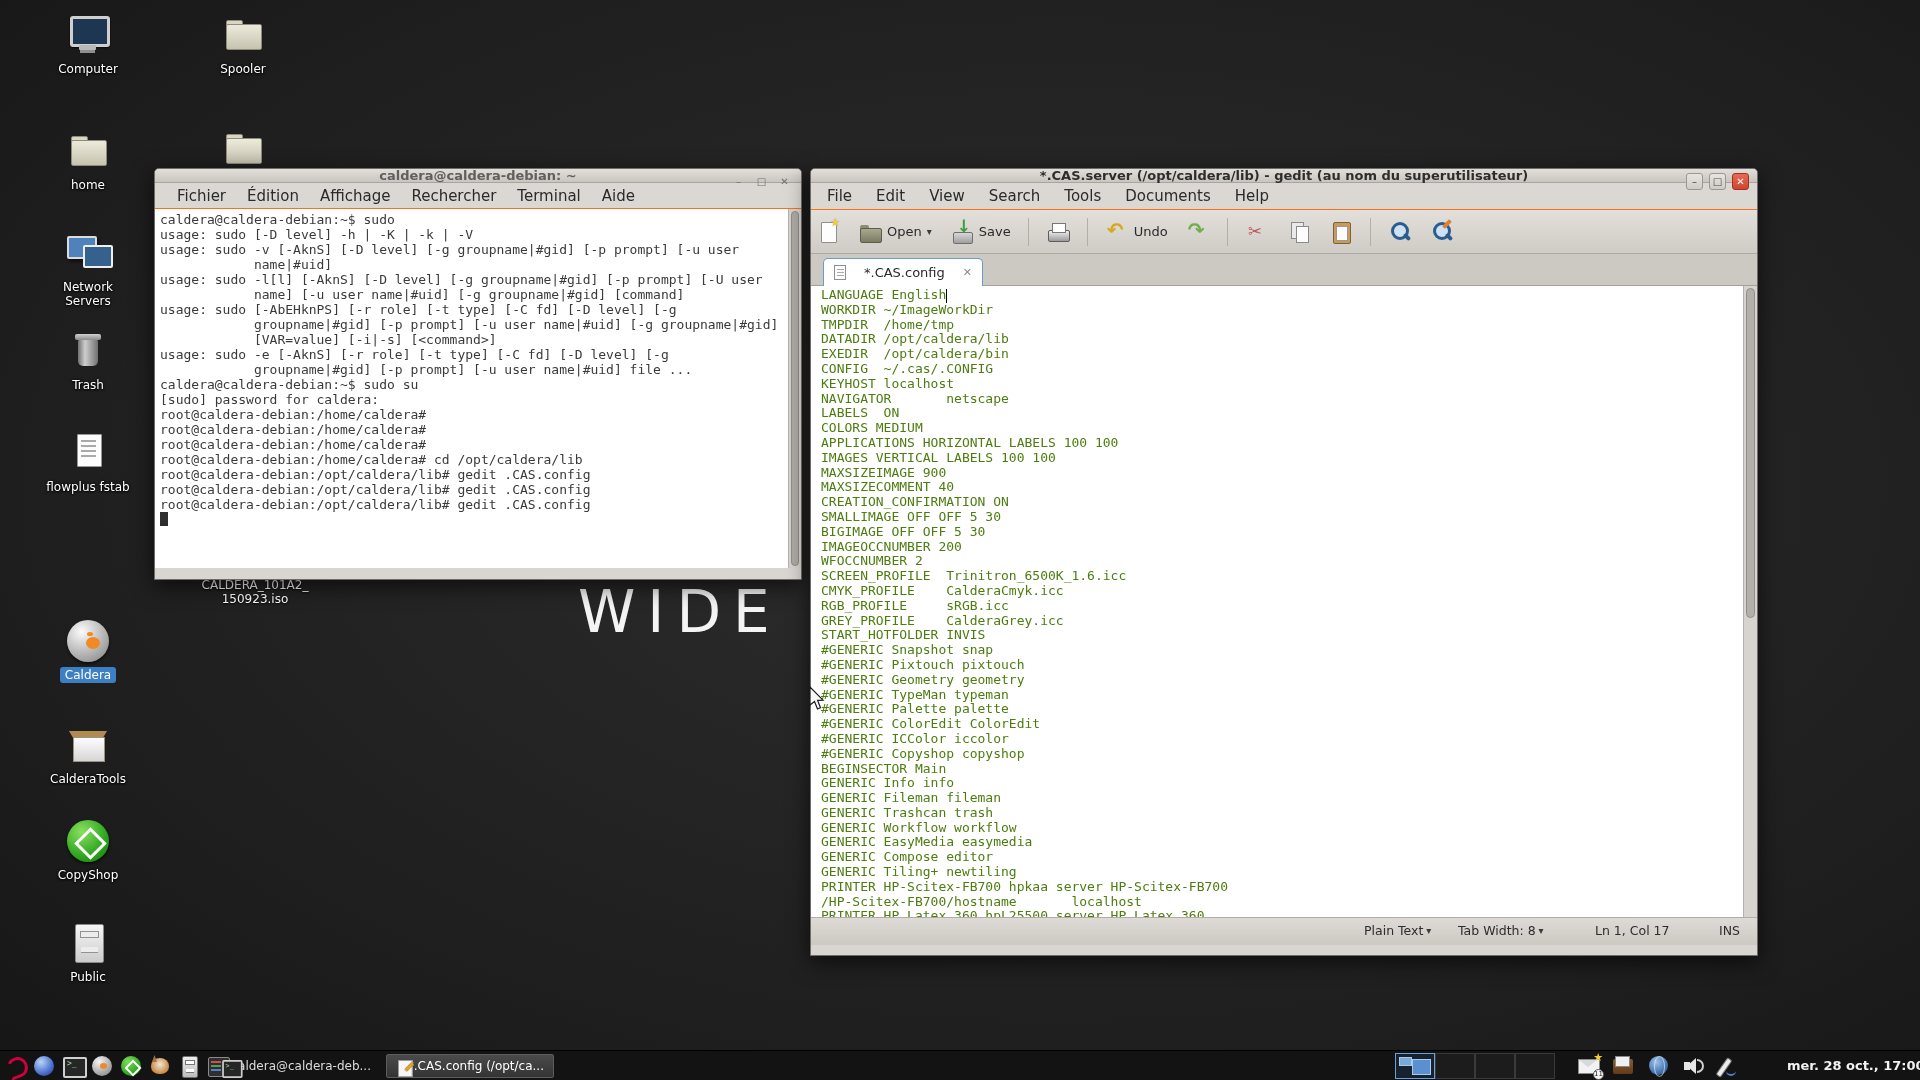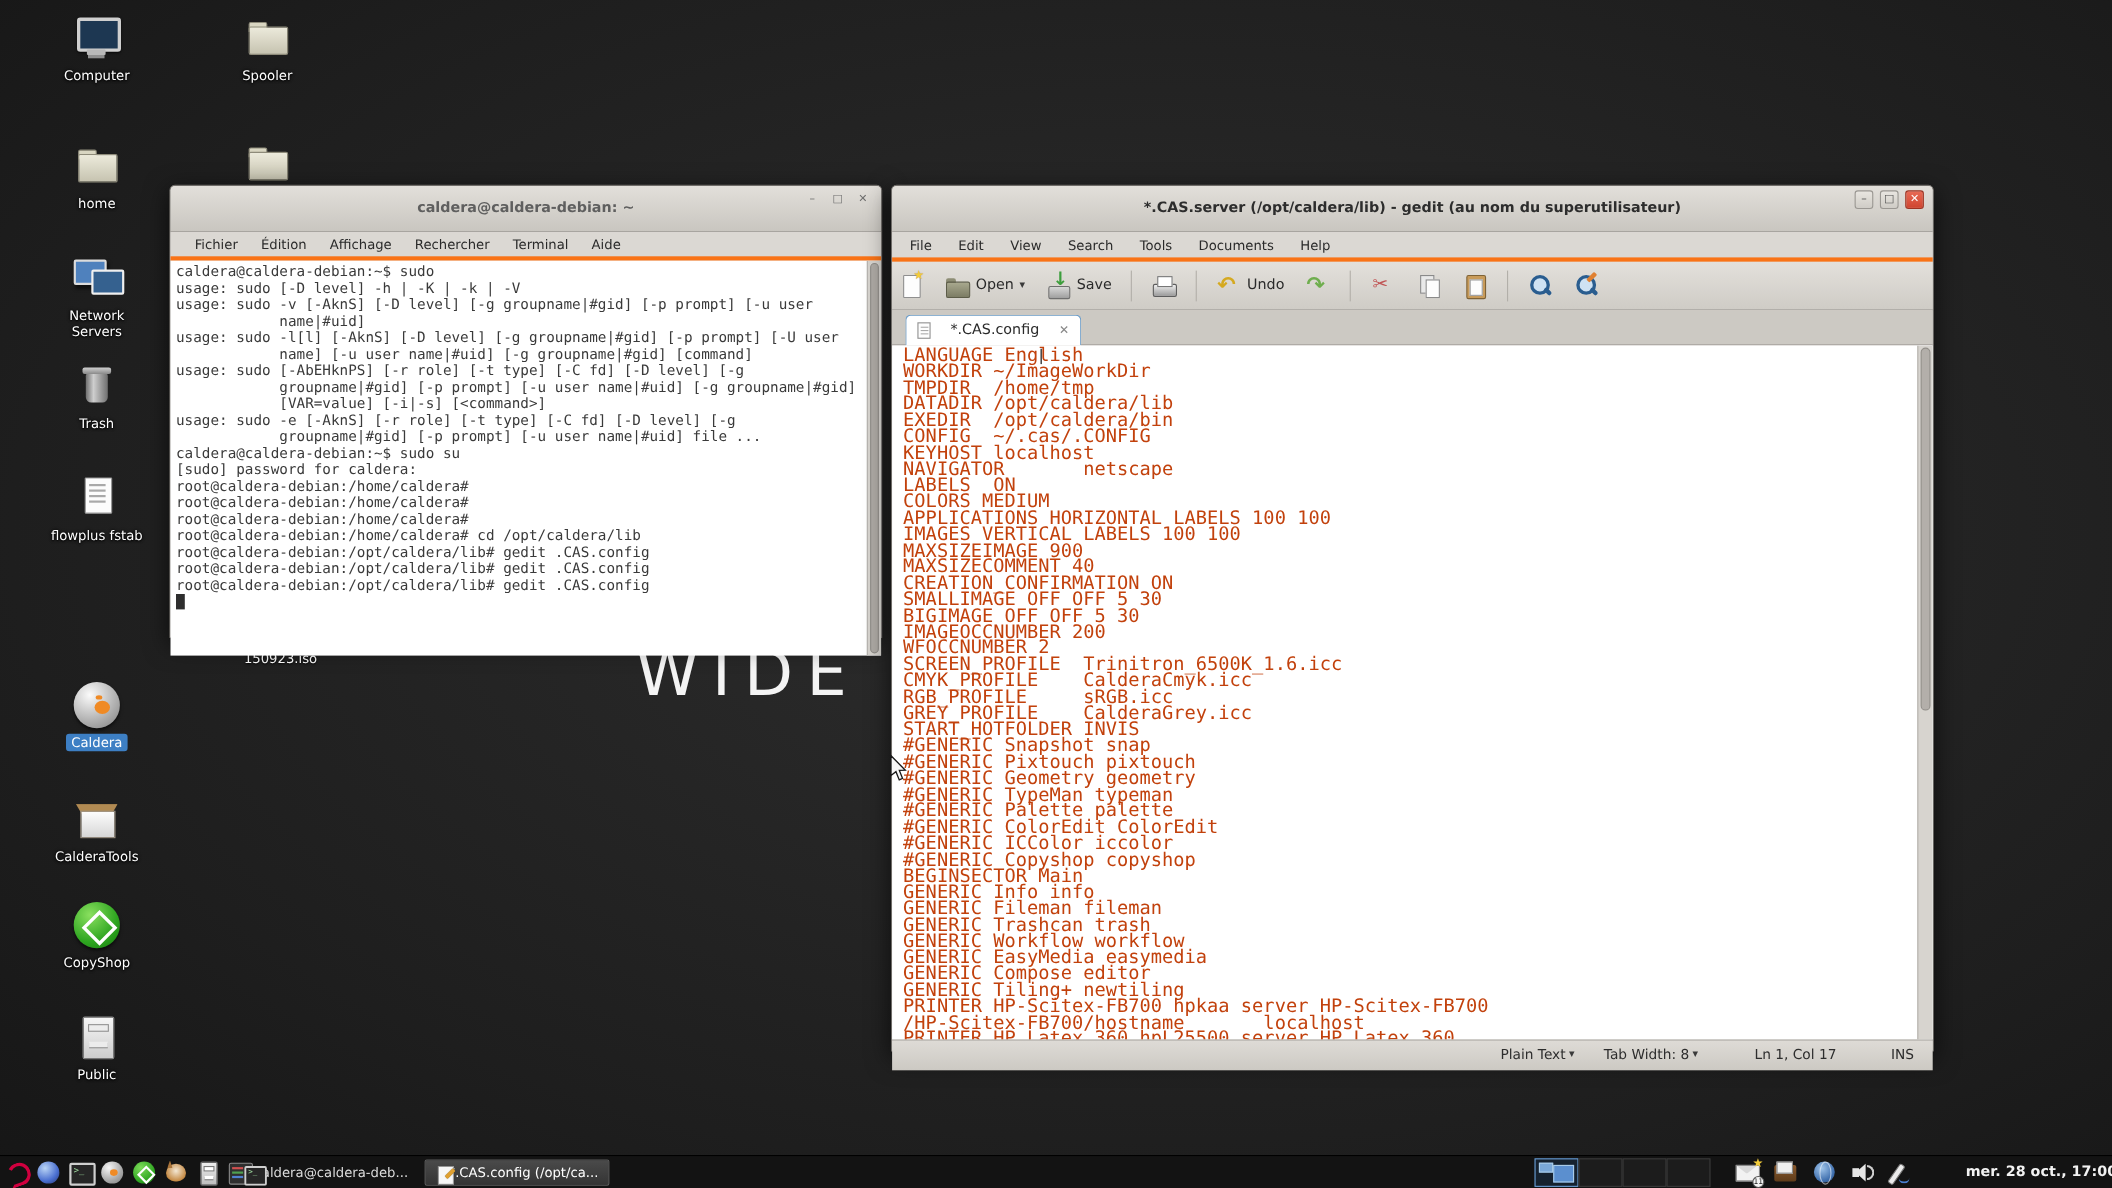--- a/index.html
+++ b/index.html
@@ -53,31 +53,31 @@
   .ic-cabinet::before { content:""; position:absolute; left:10px; top:2px; width:27px; height:37px;
     background:linear-gradient(#f6f6f6,#cccccc); border:1px solid #8a8a8a; border-radius:2px; }
   .ic-cabinet::after { content:""; position:absolute; left:15px; top:9px; width:17px; height:5px;
     background:#ececec; border:1px solid #929292; box-shadow:0 15px 0 -1px #ececec, 0 16px 0 -1px #929292; }
   .iso-label { position:absolute; left:185px; top:578px; width:140px; z-index:2; text-align:center;
     color:#fff; font-size:12px; line-height:14px; text-shadow:0 1px 2px #000; }
 
   
   .window { position:absolute; border:1px solid #6f6c68; border-radius:5px 5px 0 0;
     box-shadow:0 6px 22px rgba(0,0,0,.65); background:#d9d6d1; }
-  .titlebar { height:42px; border-radius:4px 4px 0 0; display:flex; align-items:center;
+  .titlebar { height:14px; border-radius:4px 4px 0 0; display:flex; align-items:center;
     background:linear-gradient(#e2dfda,#c9c6c0); border-bottom:1px solid #a8a5a0; position:relative; }
   .title { position:absolute; left:0; right:0; text-align:center; font-size:13px; font-weight:bold; color:#2d2d2d; }
   .title.unfocused { color:#5f5f5f; }
   .winbtns { position:absolute; right:8px; top:4px; display:flex; gap:6px; }
   .wbtn { width:17px; height:17px; font-size:10px; line-height:15px; text-align:center; color:#4c4c4c;
     background:linear-gradient(#e8e5e0,#cfccc6); border:1px solid #9a9792; border-radius:3px; }
   .wbtn.flat { background:transparent; border-color:transparent; color:#6e6e6e; }
   .wbtn.close-red { background:linear-gradient(#e86a55,#cf4530); border-color:#9e3322; color:#fff; font-weight:bold; }
-  .menubar { display:flex; align-items:center; background:#dbd8d3; border-bottom:4px solid #f97316;
-    font-size:12px; color:#2a2a2a; }
+  .menubar { display:flex; align-items:center; background:#dbd8d3; border-bottom:1px solid #f97316;
+    font-size:15px; color:#2a2a2a; }
   .menu-item { padding:4px 0; }
 
   
   #terminal { left:154px; top:168px; width:648px; height:412px; z-index:5; }
   #terminal .menubar { height:26px; gap:21px; padding-left:22px; }
   .term-body { position:relative; height:359px; background:#ffffff; overflow:hidden; }
   .term-lines { position:absolute; left:5px; top:3px; font-family:"DejaVu Sans Mono","Liberation Mono",monospace;
     font-size:13px; line-height:15px; color:#3a3a3a; white-space:pre; }
   .term-cursor { position:absolute; left:5px; top:303px; width:8px; height:14px; background:#2e2e2e; }
   .term-scroll { position:absolute; right:0; top:0; width:13px; height:100%; background:#d7d4cf; border-left:1px solid #b5b2ad; }
@@ -128,21 +128,21 @@
   .tab { position:absolute; left:12px; top:4px; height:28px; display:flex; align-items:center; gap:18px;
     padding:0 10px; background:#fff; border:1px solid #6b9cc9; border-bottom:none; border-radius:5px 5px 0 0;
     font-size:13px; color:#2a2a2a; }
   .tab-doc { width:12px; height:15px; background:#fdfdfd; border:1px solid #8f8f8f; position:relative; }
   .tab-doc::after { content:""; position:absolute; left:2px; top:3px; width:7px; height:1px; background:#aaa;
     box-shadow:0 3px 0 #aaa, 0 6px 0 #aaa; }
   .tab-close { color:#8a8a8a; font-size:11px; }
 
   .edit-body { position:relative; height:631px; background:#ffffff; overflow:hidden; }
   .edit-lines { position:absolute; left:10px; top:2px; font-family:"DejaVu Sans Mono","Liberation Mono",monospace;
-    font-size:17px; line-height:14.8px; color:#c2410c; white-space:pre; }
+    font-size:13px; line-height:14.8px; color:#4d7c0f; white-space:pre; }
   .edit-caret { position:absolute; left:135px; top:3px; width:1px; height:14px; background:#000; }
   .edit-scroll { position:absolute; right:0; top:0; width:14px; height:100%; background:#d7d4cf; border-left:1px solid #b5b2ad; }
   .edit-scroll .thumb { position:absolute; left:2px; right:2px; top:2px; height:330px; background:#b3afaa;
     border-radius:6px; border:1px solid #918e89; }
 
   .statusbar { height:28px; background:linear-gradient(#dedbd6,#ccc9c3); border-top:1px solid #b0ada8;
     position:relative; font-size:12.5px; color:#2d2d2d; }
   .sb-item { position:absolute; top:5px; display:flex; gap:3px; align-items:center; }
 
   

